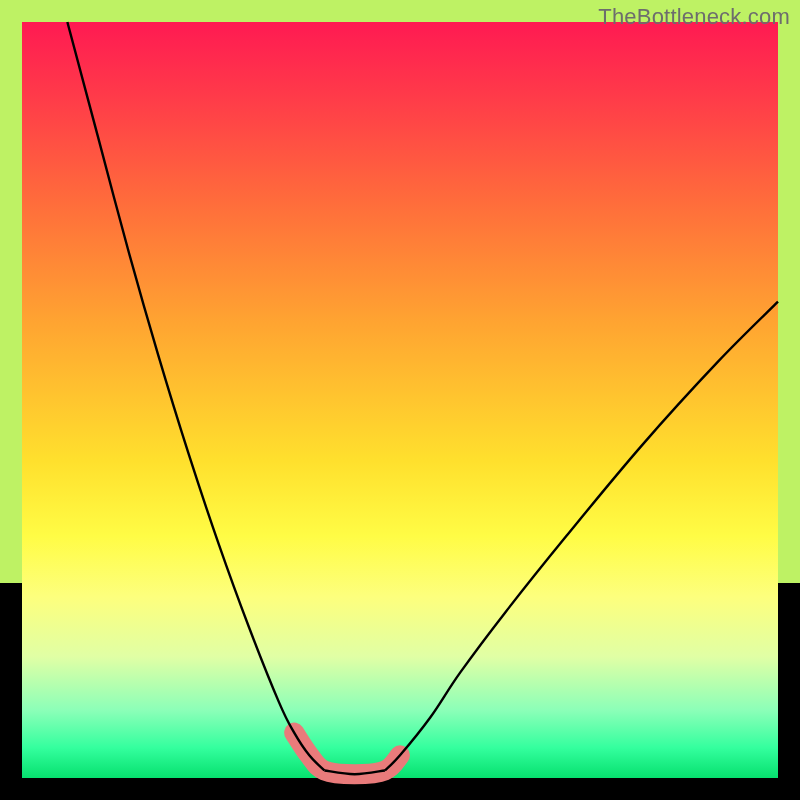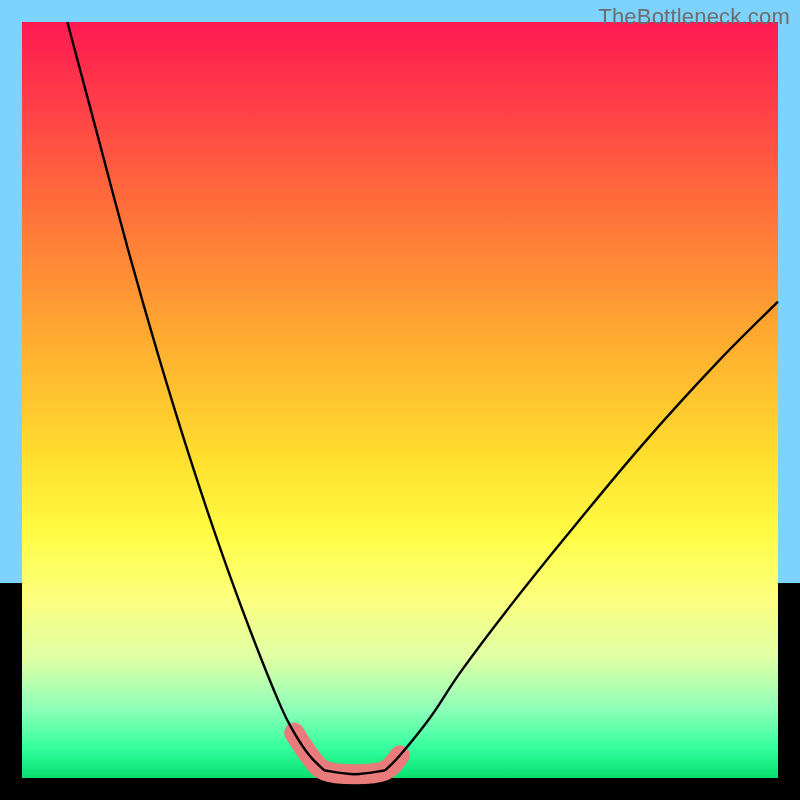--- a/index.html
+++ b/index.html
@@ -1,17 +1,17 @@
 <!DOCTYPE html>
 <html><head>
 <meta charset="utf-8">
 <style>
   * { margin: 0; padding: 0; box-sizing: border-box; }
   html, body { width: 800px; height: 800px; overflow: hidden; background: #000; }
-  .frame { width: 800px; height: 583px; background: #7dd3fc; position: relative; }
+  .frame { width: 800px; height: 583px; background: #bef264; position: relative; }
   .plot {
     position: absolute;
     left: 22px;
     top: 22px;
     width: 756px;
     height: 756px;
     background: linear-gradient(to bottom,
       #ff1a52 0%,
       #ff3b49 10%,
       #ff6d3b 24%,

